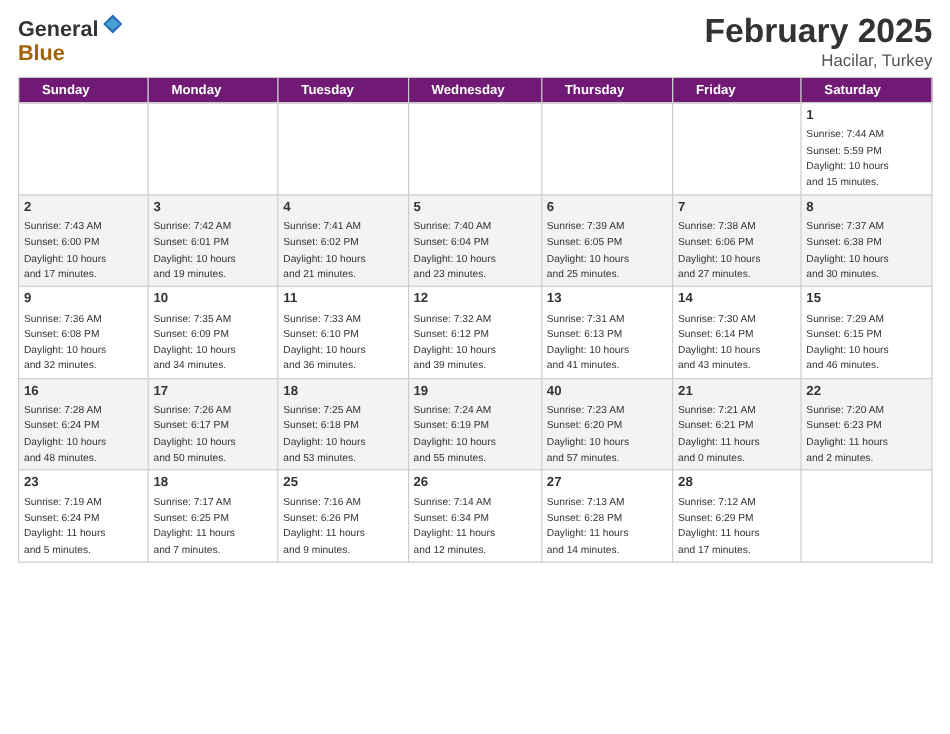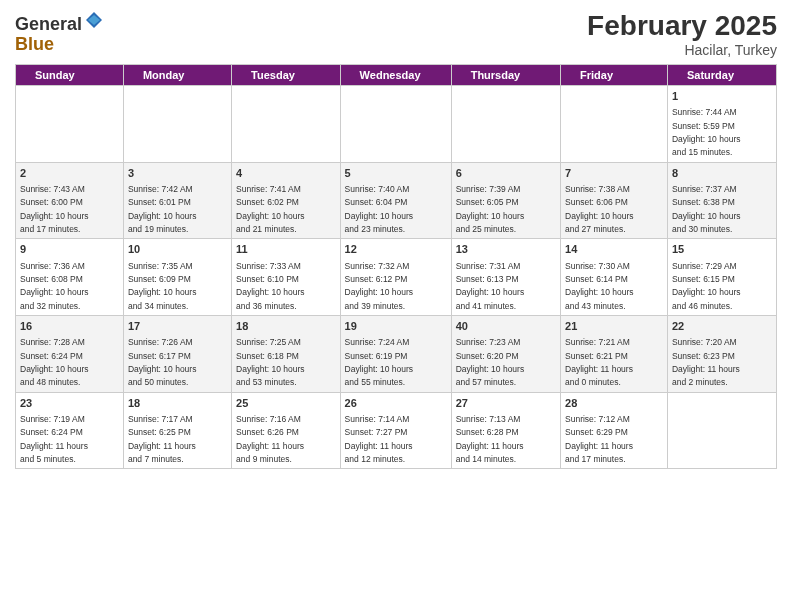--- a/index.html
+++ b/index.html
@@ -243,21 +243,21 @@
 and 5 minutes.</span></td>
           <td><span class="day-num">18</span><span class="day-info" style="white-space: pre-line;">Sunrise: 7:17 AM
 Sunset: 6:25 PM
 Daylight: 11 hours
 and 7 minutes.</span></td>
           <td><span class="day-num">25</span><span class="day-info" style="white-space: pre-line;">Sunrise: 7:16 AM
 Sunset: 6:26 PM
 Daylight: 11 hours
 and 9 minutes.</span></td>
           <td><span class="day-num">26</span><span class="day-info" style="white-space: pre-line;">Sunrise: 7:14 AM
-Sunset: 7:27 PM
+Sunset: 6:34 PM
 Daylight: 11 hours
 and 12 minutes.</span></td>
           <td><span class="day-num">27</span><span class="day-info" style="white-space: pre-line;">Sunrise: 7:13 AM
 Sunset: 6:28 PM
 Daylight: 11 hours
 and 14 minutes.</span></td>
           <td><span class="day-num">28</span><span class="day-info" style="white-space: pre-line;">Sunrise: 7:12 AM
 Sunset: 6:29 PM
 Daylight: 11 hours
 and 17 minutes.</span></td>

